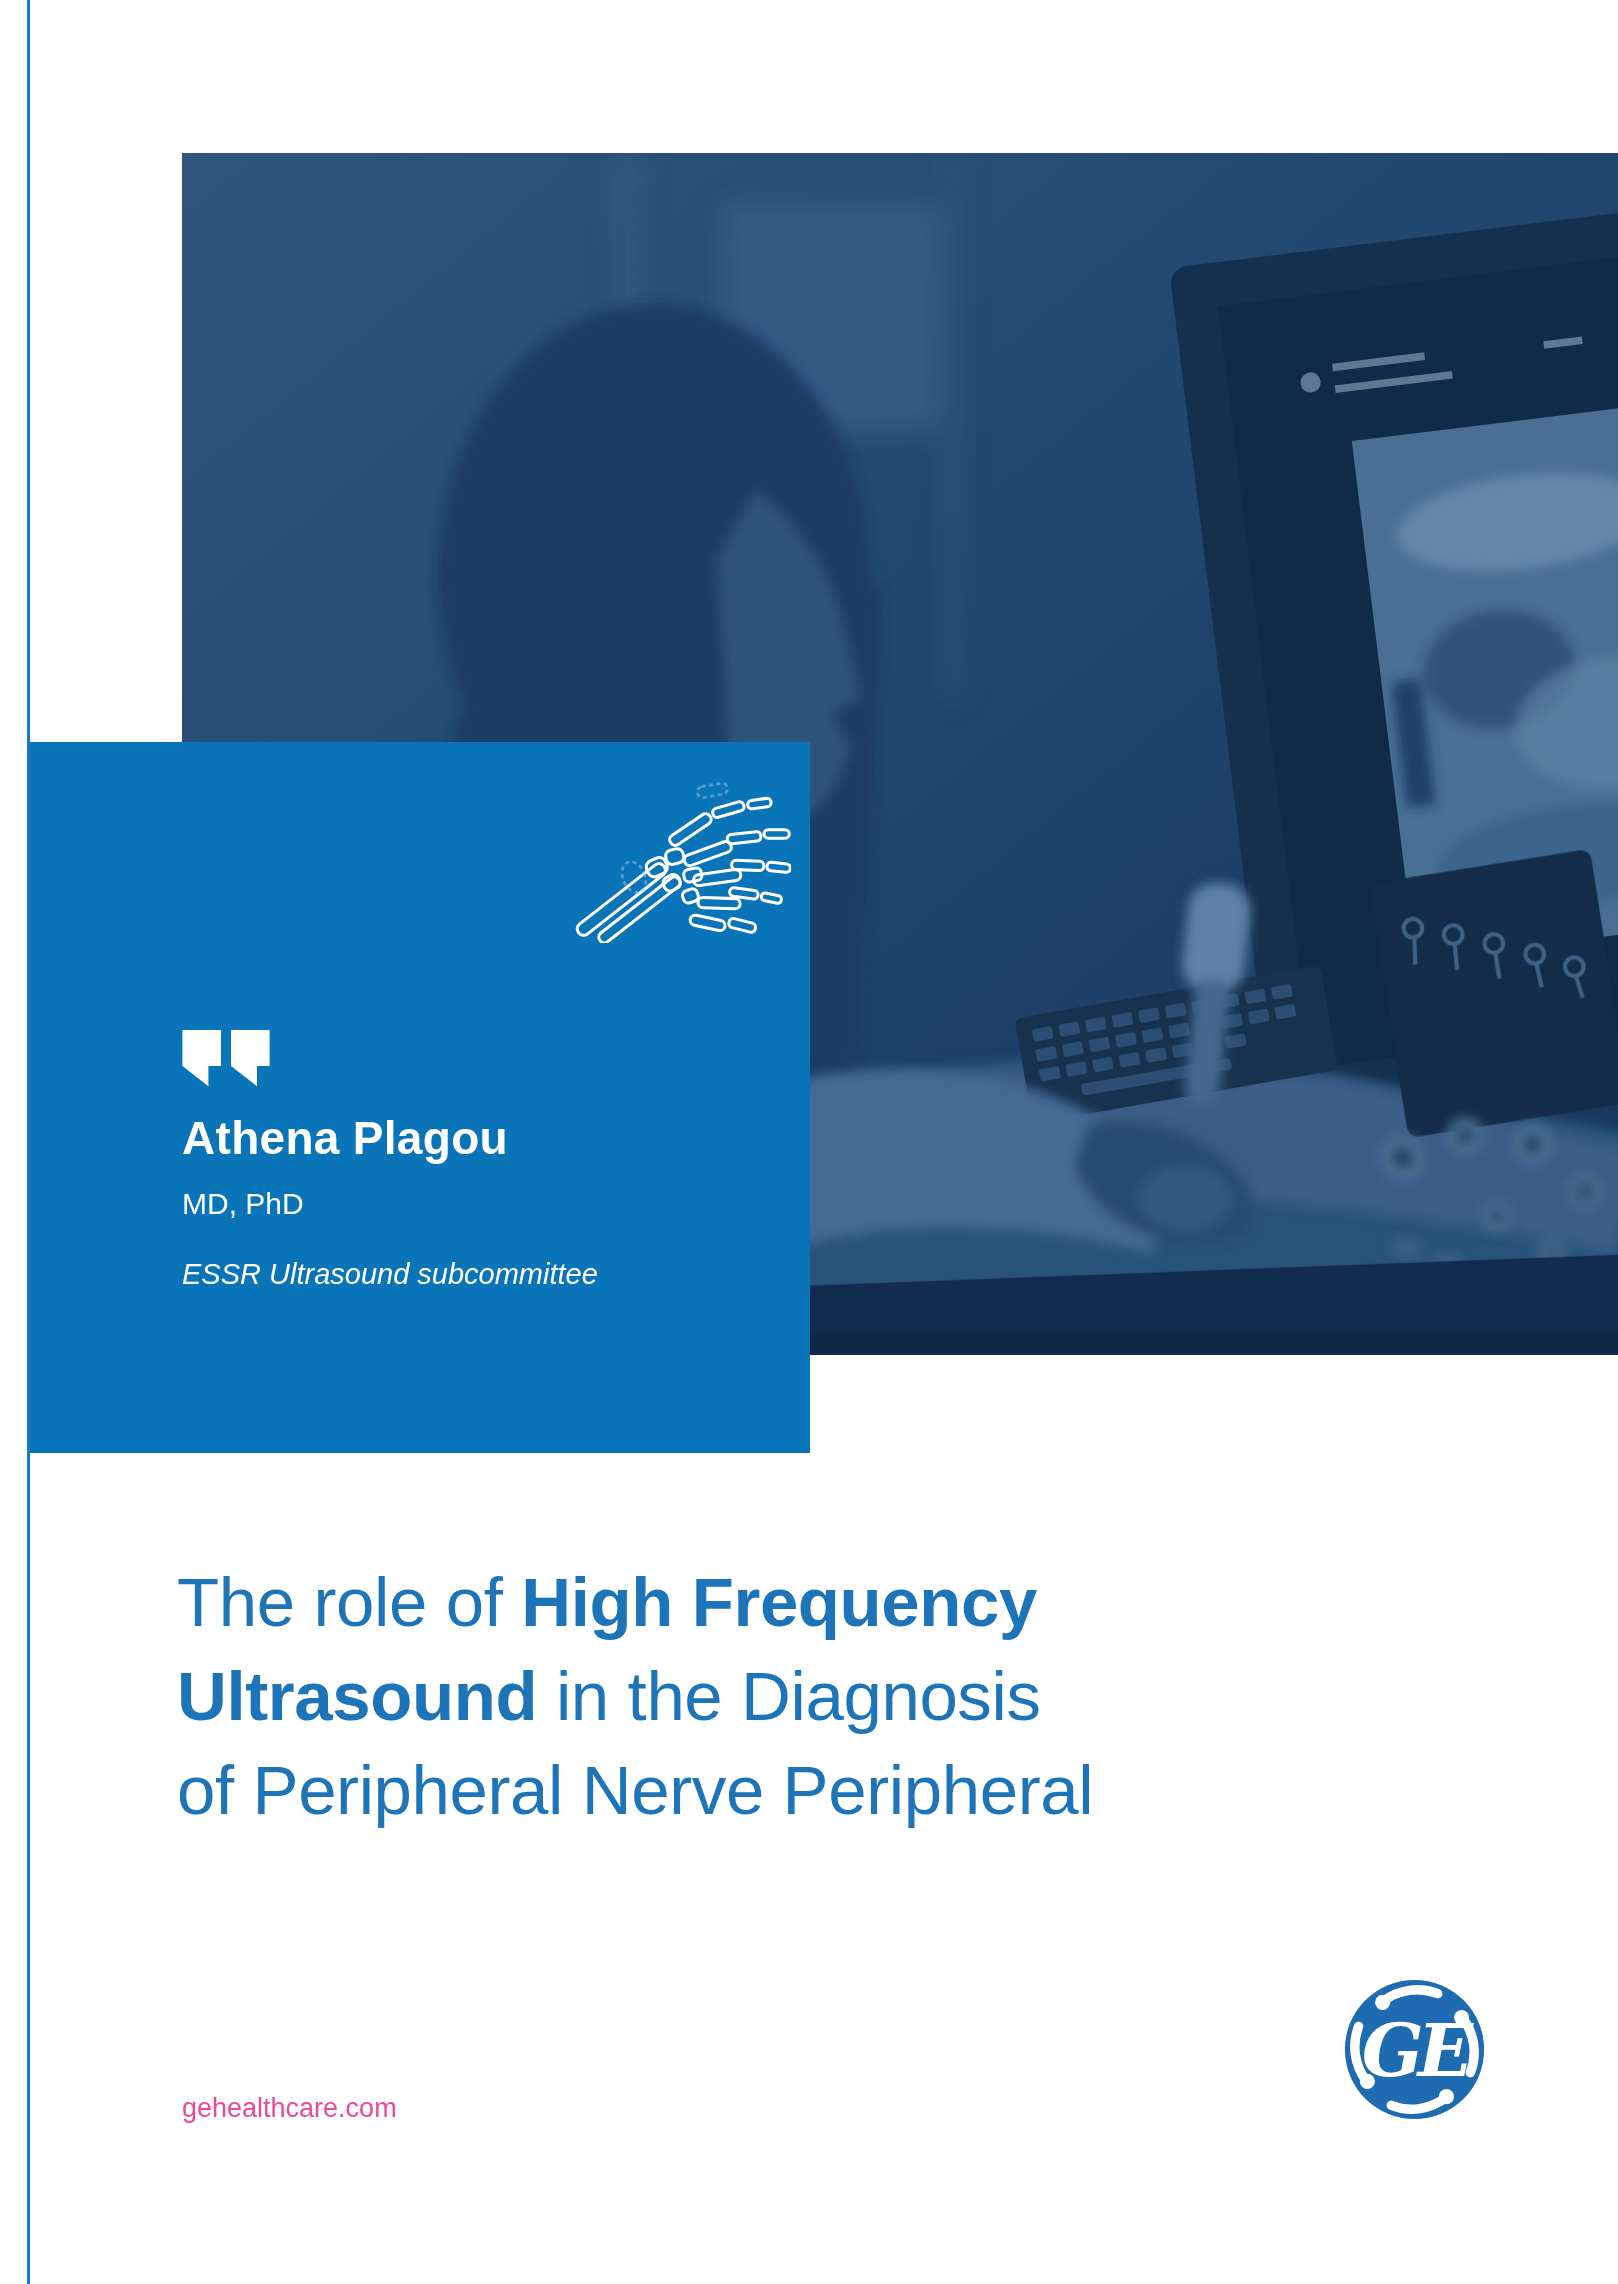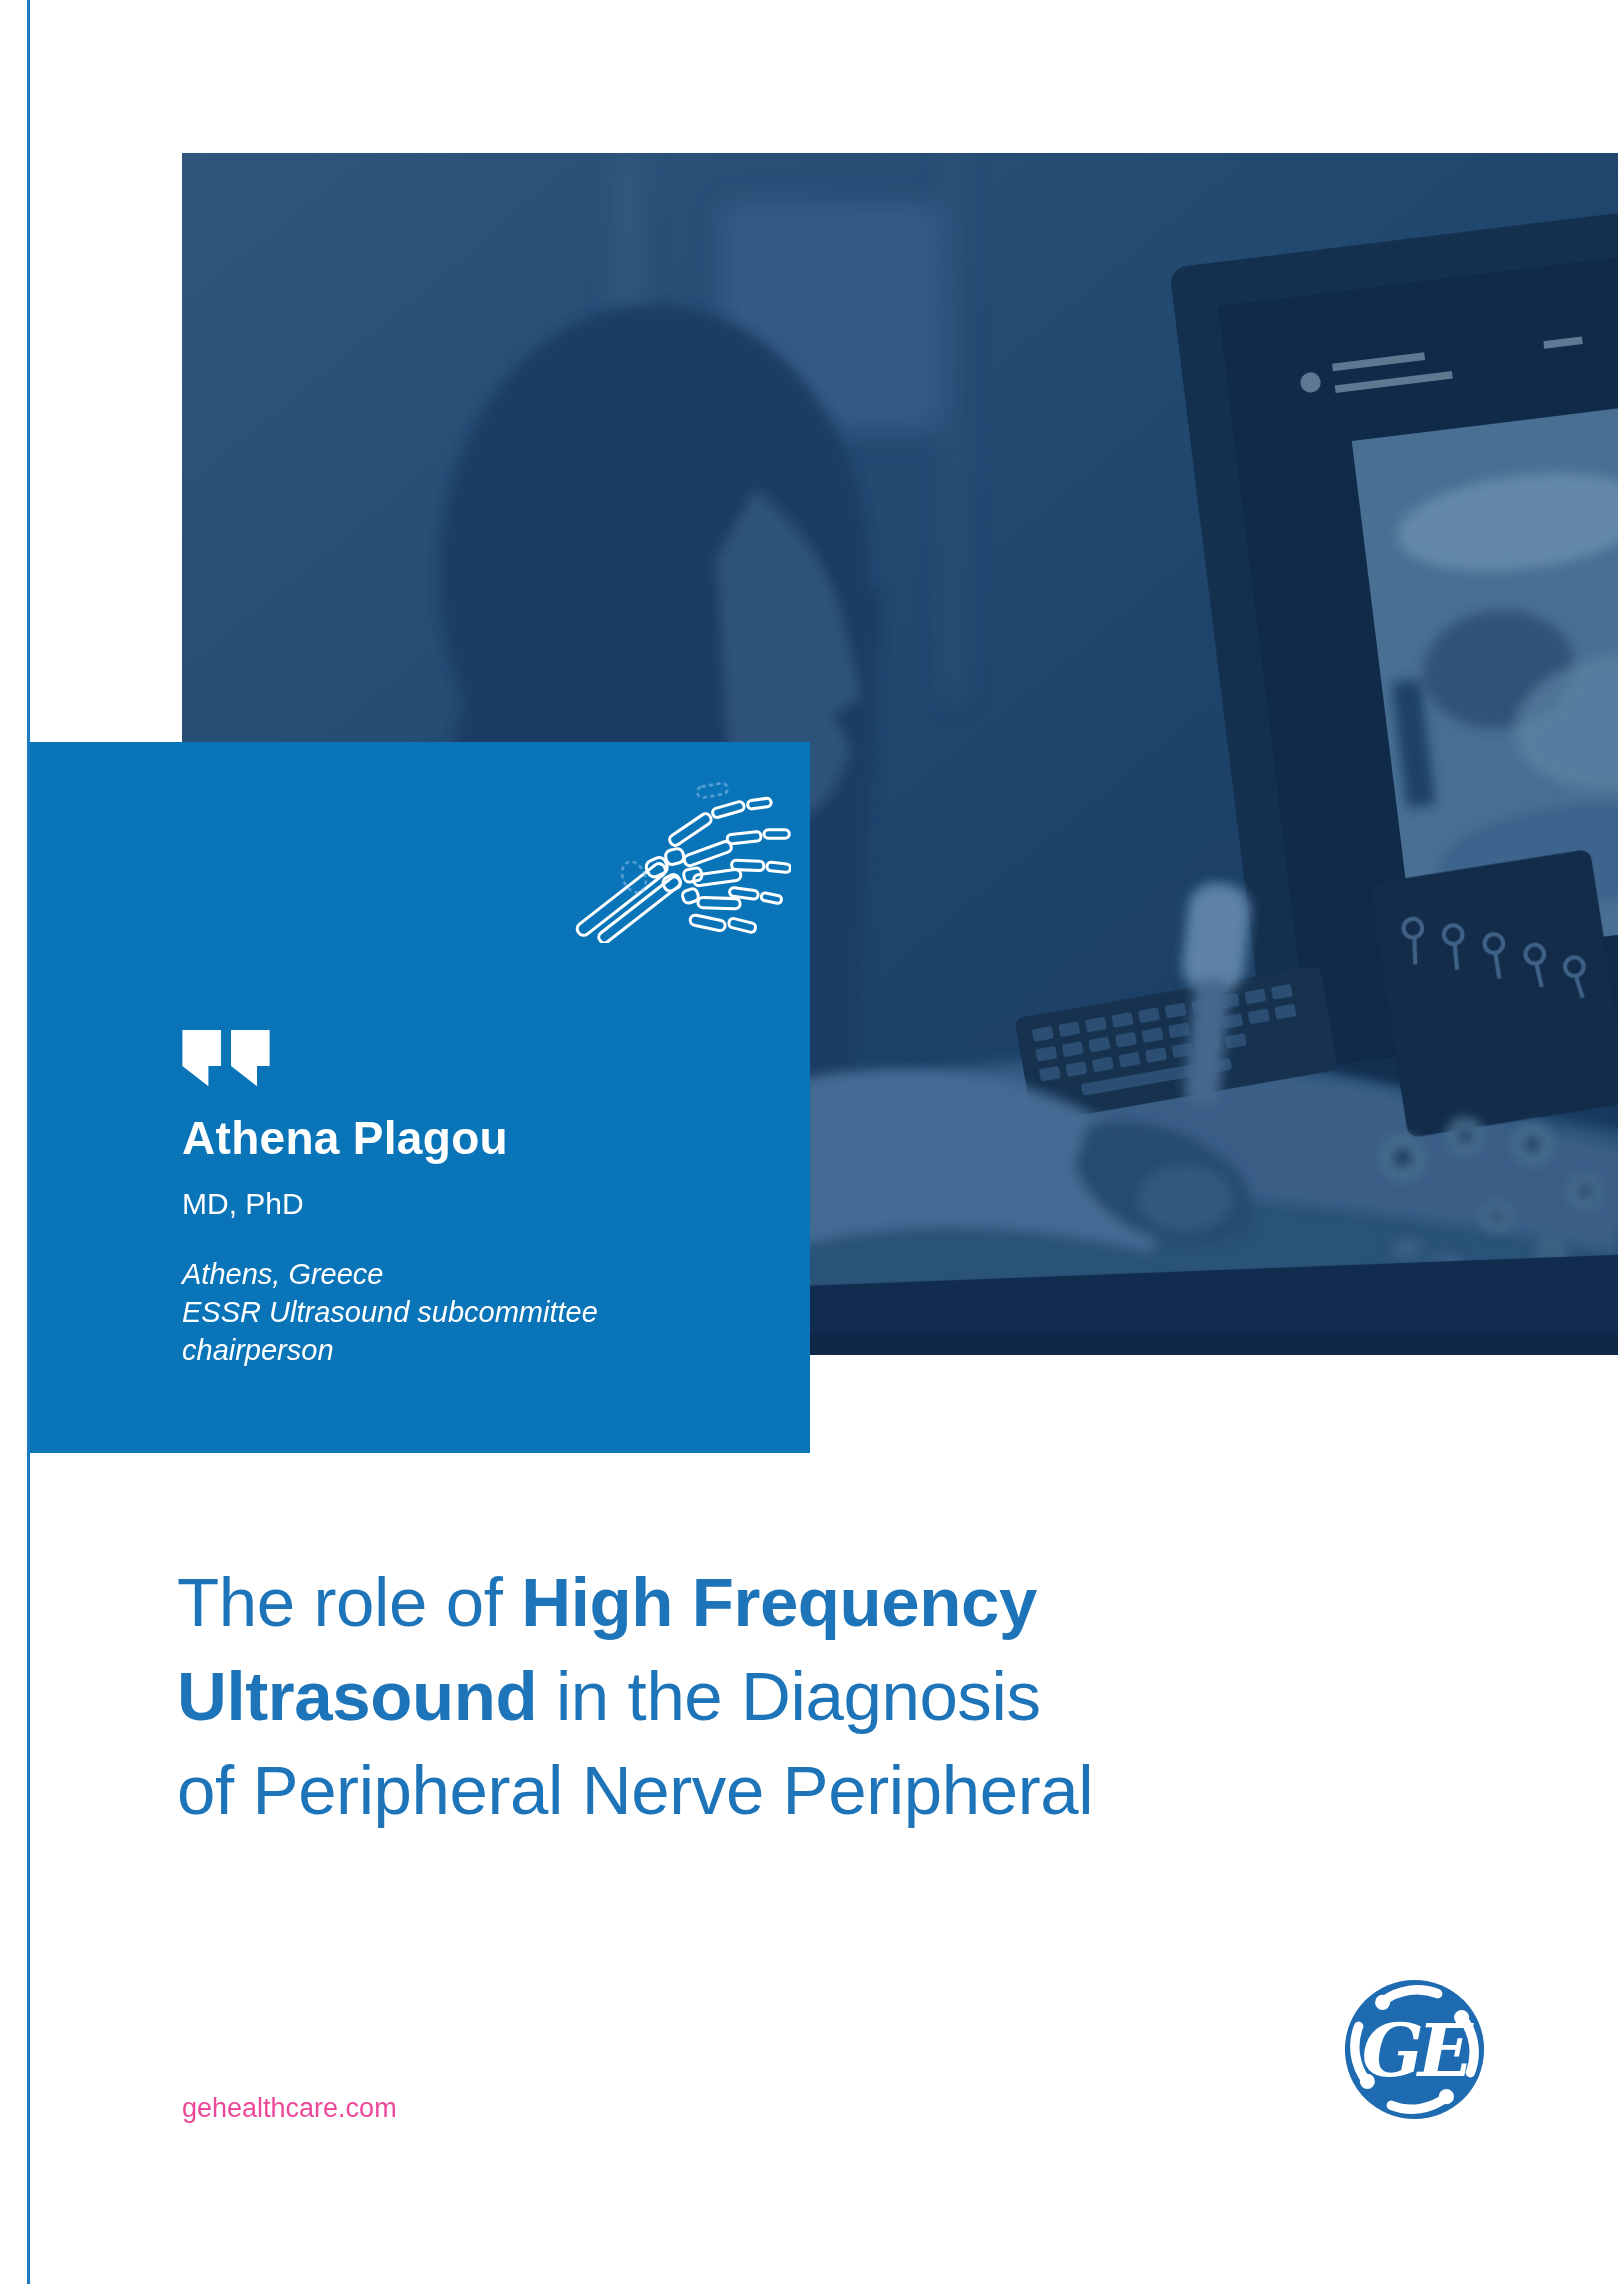--- a/index.html
+++ b/index.html
@@ -217,23 +217,21 @@
 
     <svg class="quote" viewBox="0 0 104 68">
       <polygon fill="#ffffff" points="0,0 46,0 46,43 31,43 31,67 0,43"></polygon>
       <polygon fill="#ffffff" points="58,0 104,0 104,43 89,43 89,67 58,43"></polygon>
     </svg>
 
     <h2 class="name">Athena Plagou</h2>
     <div class="creds">MD, PhD</div>
 
     <div class="bio">
-      <div>Athens, Greece</div>
       <div>ESSR Ultrasound subcommittee</div>
-      <div>chairperson</div>
     </div>
   </aside>
 
   <h1 class="title"><span>The role of </span><span class="b">High Frequency</span><br>
 <span class="b">Ultrasound</span><span> in the Diagnosis</span><br>
 <span>of Peripheral Nerve Peripheral</span></h1>
 
   <a class="site" href="#">gehealthcare.com</a>
 
   <svg class="ge-logo" viewBox="0 0 100 100">

